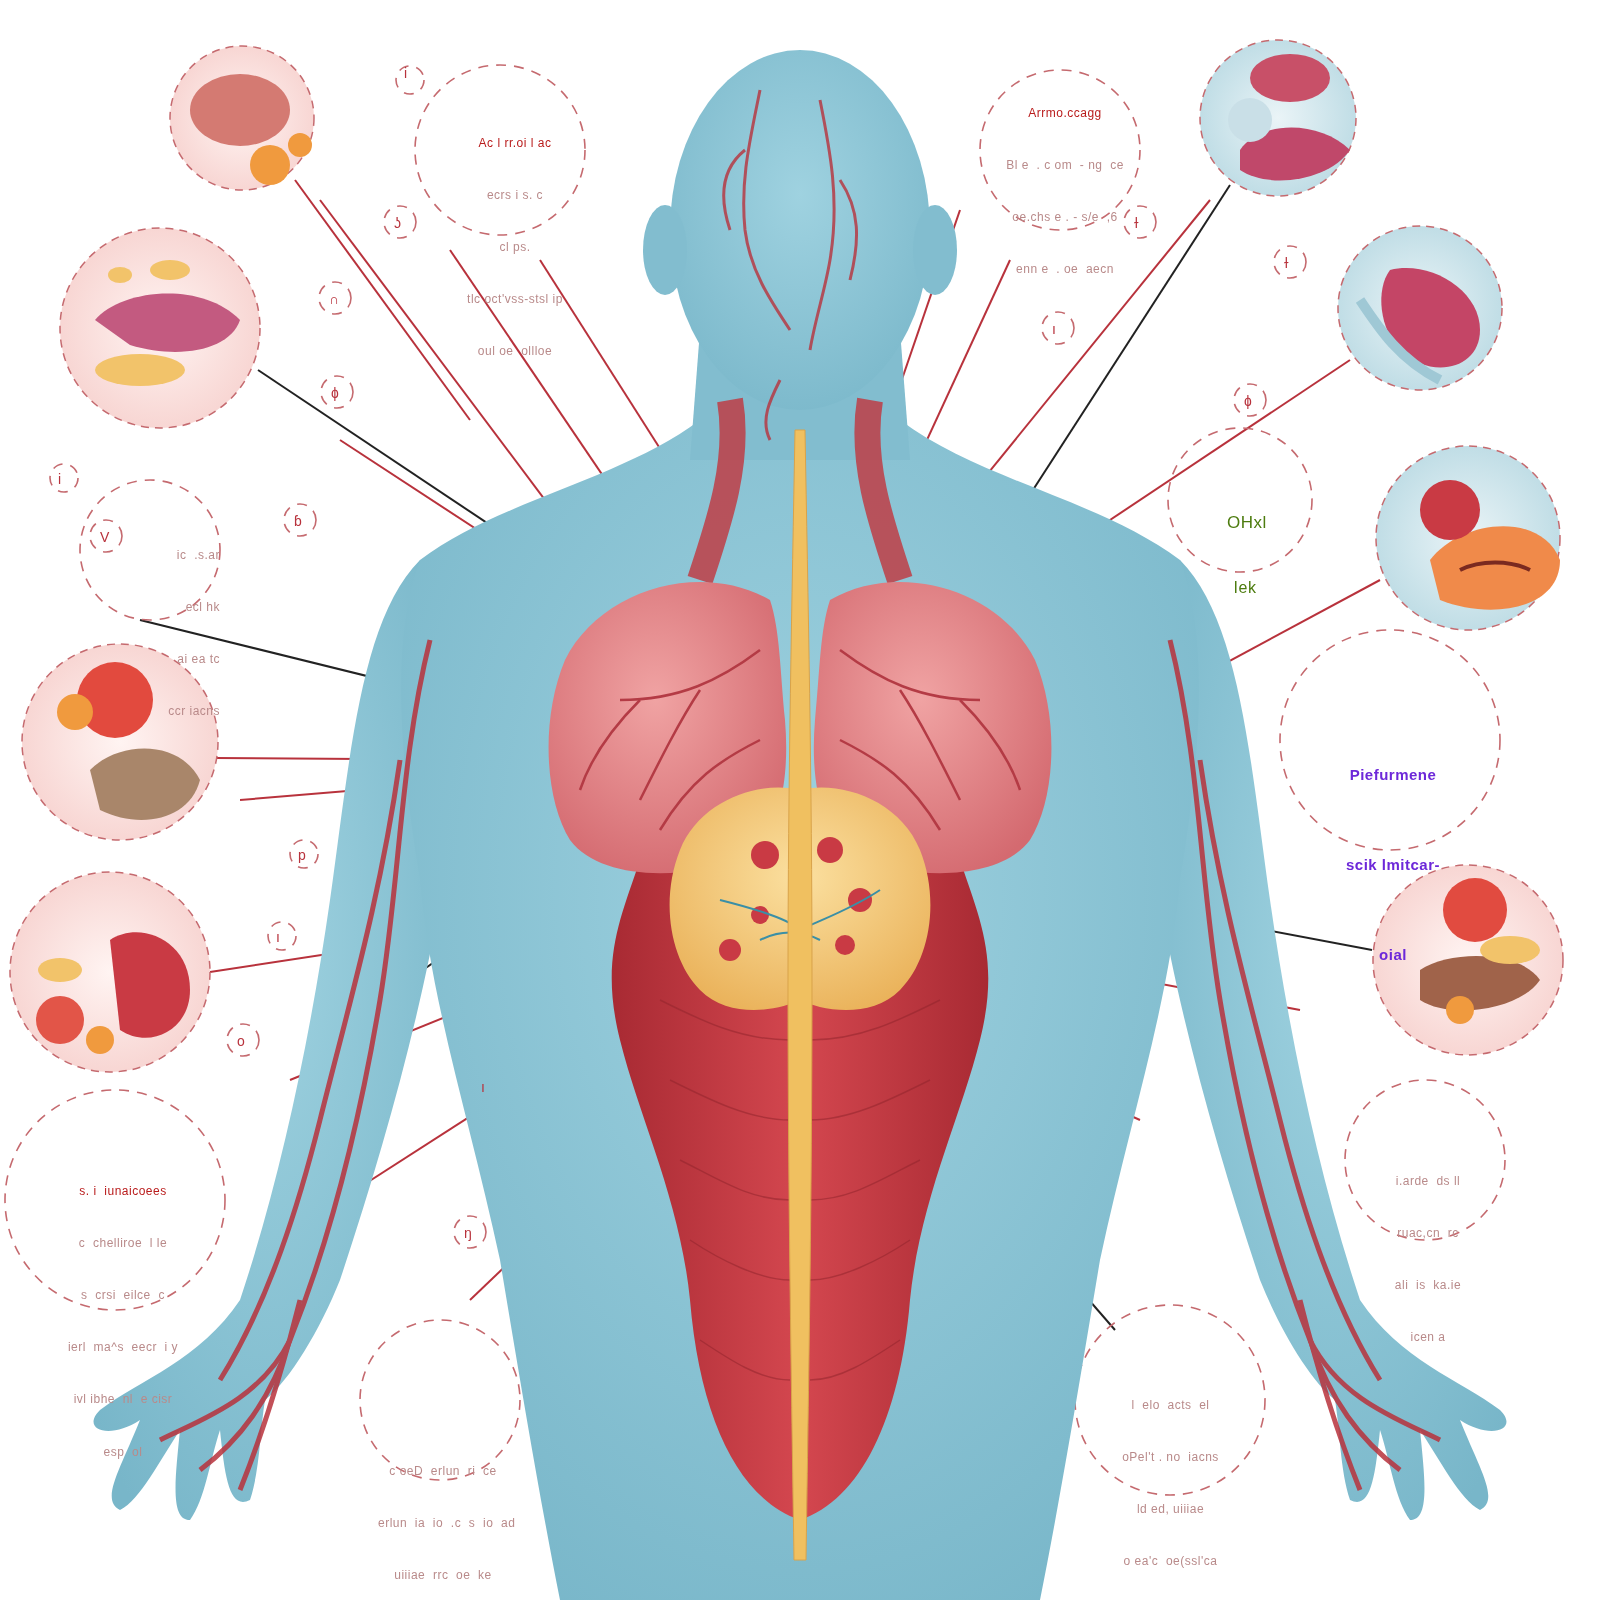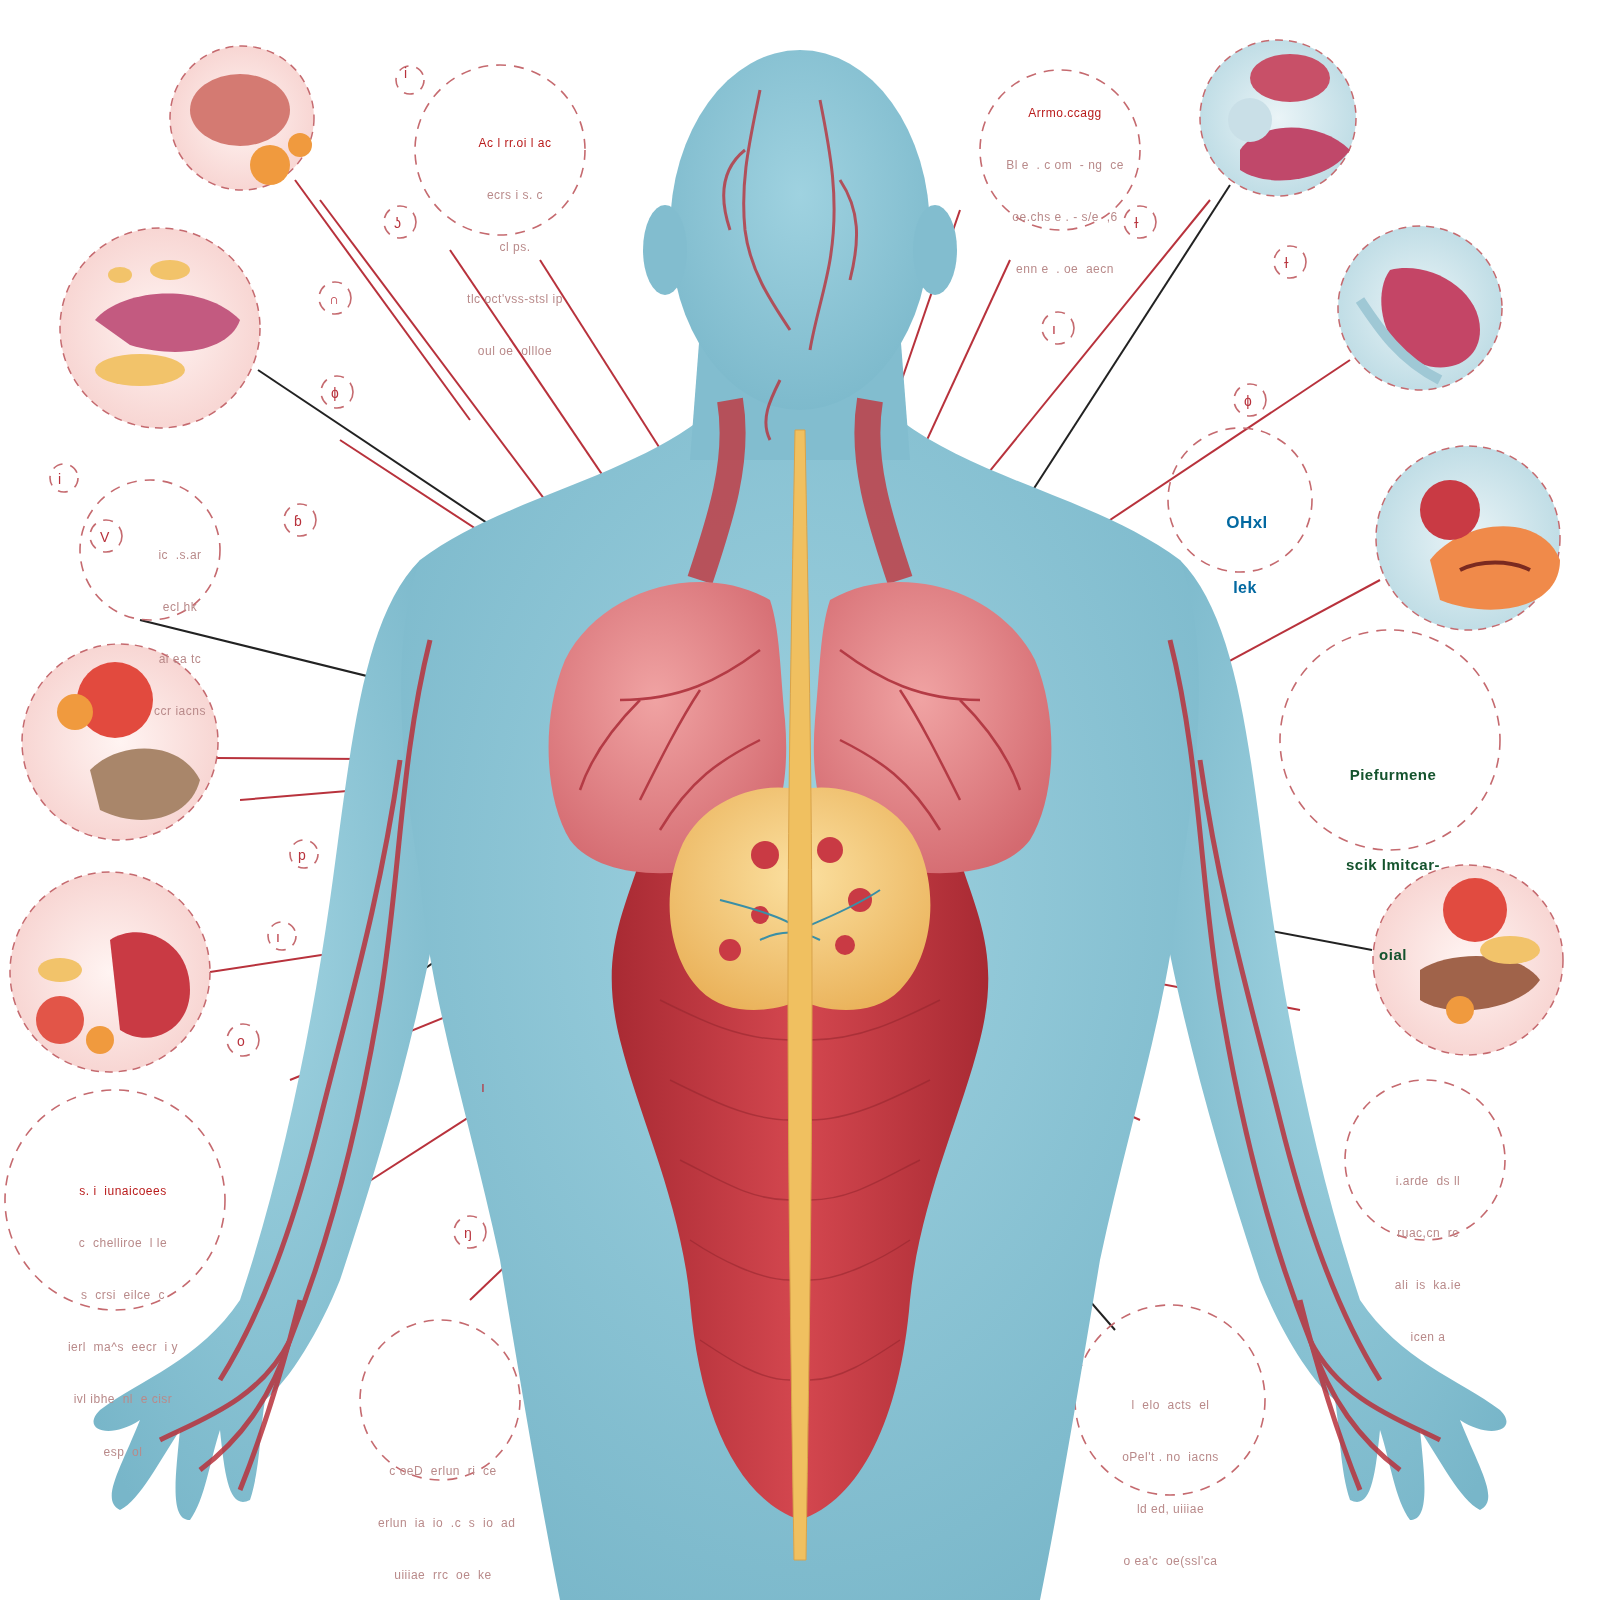--- a/index.html
+++ b/index.html
@@ -1,20 +1,20 @@
 <!DOCTYPE html>
 <html><head>
 <meta charset="utf-8">
 <style>
   html,body{margin:0;padding:0;background:#ffffff;}
   body{width:1600px;height:1600px;position:relative;overflow:hidden;font-family:"Liberation Sans",sans-serif;}
   #stage{position:absolute;left:0;top:0;width:1600px;height:1600px;}
   .lbl{position:absolute;font-family:"Liberation Sans",sans-serif;text-align:center;line-height:1.45;color:#b98a8a;font-size:12px;letter-spacing:0.5px;white-space:pre;}
-  .lbl.dark{color:#14532d;font-size:17px;font-weight:bold;}
-  .lbl.red{color:#0369a1;font-size:17px;font-weight:bold;}
+  .lbl.dark{color:#6d28d9;font-size:17px;font-weight:bold;}
+  .lbl.red{color:#4d7c0f;font-size:17px;font-weight:normal;}
   .lbl .t1{color:#b91c1c;}
 </style>
 </head>
 <body>
 
 <div id="stage">
 <svg width="1600" height="1600" viewBox="0 0 1600 1600" xmlns="http://www.w3.org/2000/svg">
   <defs>
     <radialGradient id="gSkin" cx="50%" cy="40%" r="70%">
       <stop offset="0%" stop-color="#9fd2e0"></stop>
@@ -237,21 +237,21 @@
   <div>cl ps.</div>
   <div>tlc oct'vss-stsl ip</div>
   <div>oul oe  ollloe</div>
 </div>
 <div class="lbl" style="left:1000px;top:70px;width:130px;">
   <div class="t1">Arrmo.ccagg</div>
   <div>Bl e  . c om  - ng  ce</div>
   <div>oe.chs e . - s/e  ,6</div>
   <div>enn e  . oe  aecn</div>
 </div>
-<div class="lbl" style="left:140px;top:512px;width:80px;text-align:center;">
+<div class="lbl" style="left:140px;top:512px;width:80px;text-align:right;">
   <div>ic  .s.ar</div>
   <div>ecl hk</div>
   <div>ai ea tc</div>
   <div>ccr iacns</div>
 </div>
 <div class="lbl red" style="left:1212px;top:462px;width:70px;">
   <div>OHxl</div>
 </div>
 <div class="lbl red" style="left:1225px;top:530px;width:40px;font-size:16px;">
   <div>Iek</div>

